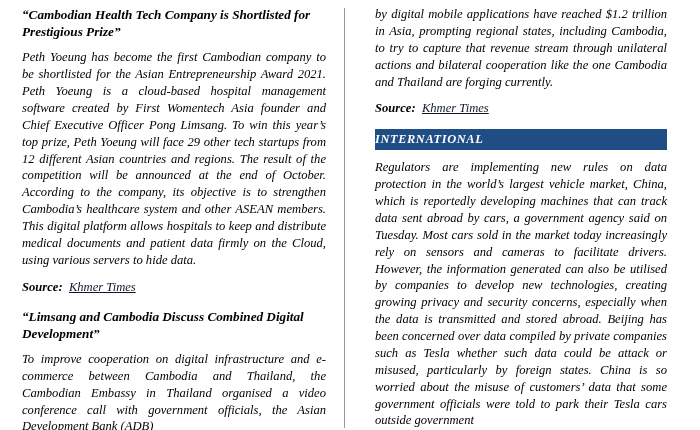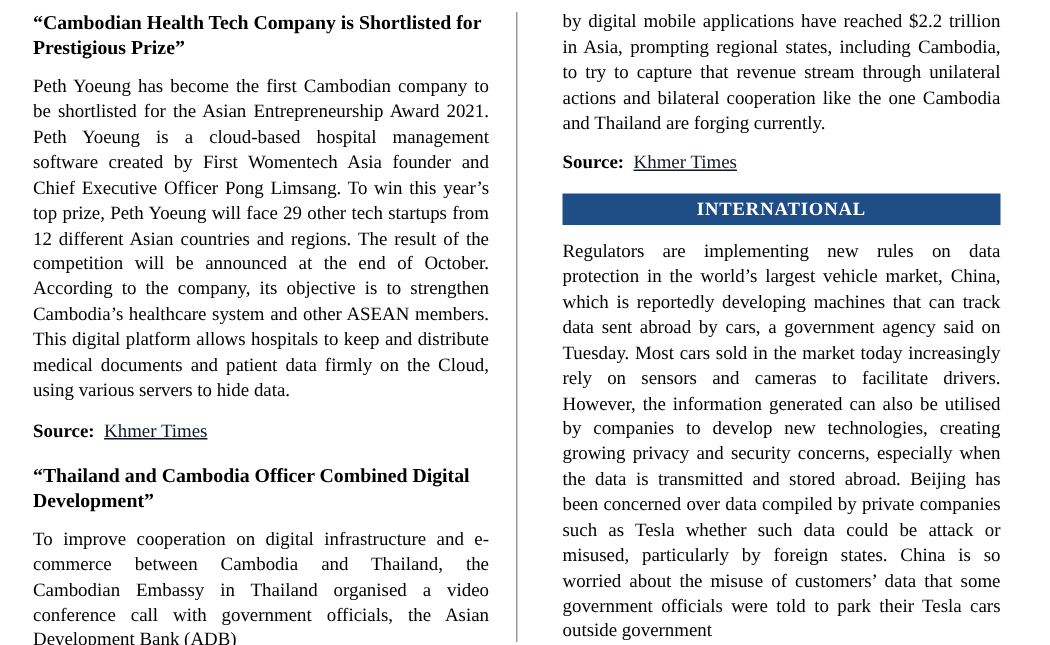--- a/index.html
+++ b/index.html
@@ -18,20 +18,21 @@
     position: relative;
     width: 700px;
     height: 430px;
     box-sizing: border-box;
     padding: 6px 14px 0 22px;
   }
   .columns {
     display: flex;
     gap: 4px;
     height: 424px;
+    font-style: italic;
   }
   .col {
     width: 318px;
     box-sizing: border-box;
   }
   .col-left {
     padding-right: 14px;
   }
   .col-right {
     padding-left: 26px;
@@ -71,21 +72,20 @@
     color: #0f172a;
     text-decoration: underline;
   }
   .section-banner {
     background: #1F4E86;
     color: #ffffff;
     font-family: "Liberation Serif", serif;
     font-weight: bold;
     font-size: 12.4px;
     letter-spacing: 0.6px;
-    text-align: center;
     padding: 3px 0 3px 0;
     margin: 4px 0 9px 0;
   }
 </style>
 </head>
 <body>
 
 <div class="page">
   <div class="columns">
 
@@ -93,31 +93,31 @@
 
       <h2 class="headline">“Cambodian Health Tech Company is Shortlisted for Prestigious Prize”</h2>
 
       <p class="body">Peth Yoeung has become the first Cambodian company to be shortlisted for the Asian Entrepreneurship Award 2021. Peth Yoeung is a cloud-based hospital management software created by First Womentech Asia founder and Chief Executive Officer Pong Limsang. To win this year’s top prize, Peth Yoeung will face 29 other tech startups from 12 different Asian countries and regions. The result of the competition will be announced at the end of October. According to the company, its objective is to strengthen Cambodia’s healthcare system and other ASEAN members. This digital platform allows hospitals to keep and distribute medical documents and patient data firmly on the Cloud, using various servers to hide data.</p>
 
       <p class="source-line">
         <span class="source-label">Source:</span>
         <span>&nbsp;</span><a class="source-link" href="#">Khmer Times</a>
       </p>
 
-      <h2 class="headline">“Thailand and Cambodia Officer Combined Digital Development”</h2>
+      <h2 class="headline">“Limsang and Cambodia Discuss Combined Digital Development”</h2>
 
       <p class="body">To improve cooperation on digital infrastructure and e-commerce between Cambodia and Thailand, the Cambodian Embassy in Thailand organised a video conference call with government officials, the Asian Development Bank (ADB)</p>
 
     </div>
 
     <div class="divider"></div>
 
     <div class="col col-right">
 
-      <p class="body">by digital mobile applications have reached $2.2 trillion in Asia, prompting regional states, including Cambodia, to try to capture that revenue stream through unilateral actions and bilateral cooperation like the one Cambodia and Thailand are forging currently.</p>
+      <p class="body">by digital mobile applications have reached $1.2 trillion in Asia, prompting regional states, including Cambodia, to try to capture that revenue stream through unilateral actions and bilateral cooperation like the one Cambodia and Thailand are forging currently.</p>
 
       <p class="source-line">
         <span class="source-label">Source:</span>
         <span>&nbsp;</span><a class="source-link" href="#">Khmer Times</a>
       </p>
 
       <div class="section-banner">INTERNATIONAL</div>
 
 
       <p class="body">Regulators are implementing new rules on data protection in the world’s largest vehicle market, China, which is reportedly developing machines that can track data sent abroad by cars, a government agency said on Tuesday. Most cars sold in the market today increasingly rely on sensors and cameras to facilitate drivers. However, the information generated can also be utilised by companies to develop new technologies, creating growing privacy and security concerns, especially when the data is transmitted and stored abroad. Beijing has been concerned over data compiled by private companies such as Tesla whether such data could be attack or misused, particularly by foreign states. China is so worried about the misuse of customers’ data that some government officials were told to park their Tesla cars outside government</p>

